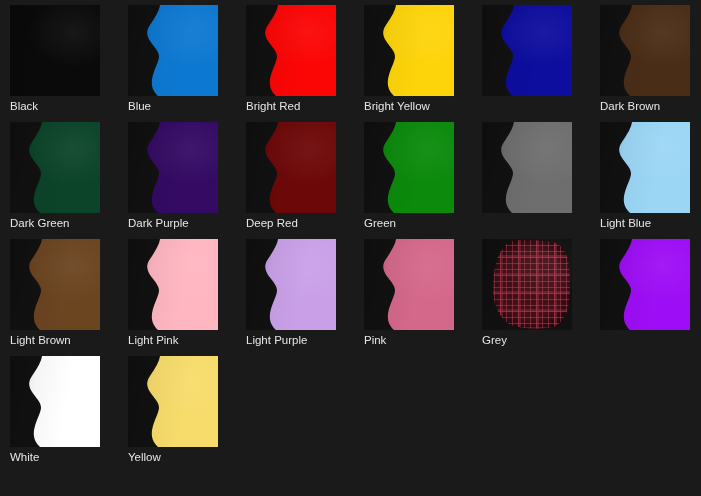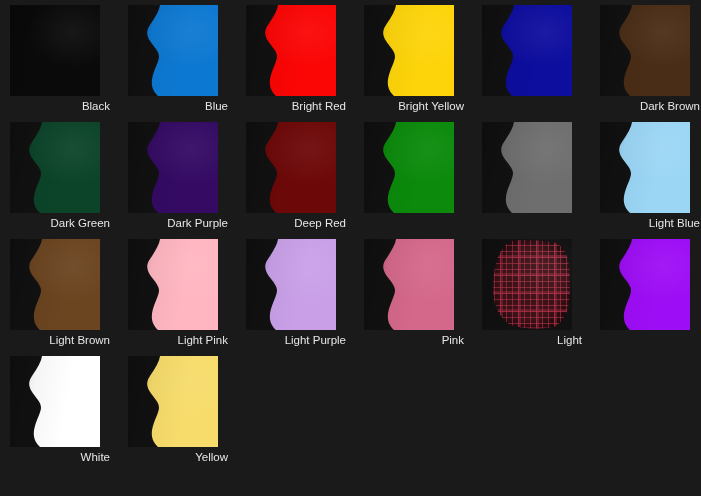--- a/index.html
+++ b/index.html
@@ -84,21 +84,21 @@
         rgba(255, 255, 255, 0.055), rgba(255, 255, 255, 0) 72%),
       linear-gradient(100deg,
         rgba(0, 0, 0, 0.20) 0%, rgba(0, 0, 0, 0.04) 28%, rgba(0, 0, 0, 0) 62%);
   }
 
   .swatch-label {
     position: absolute;
     left: 0;
     top: 94px;
     width: 100px;
-    text-align: right;
+    text-align: left;
     color: #e6e6e6;
     font-size: 11.5px;
     line-height: 14px;
     white-space: nowrap;
   }
 </style>
 </head>
 <body>
 
 <div id="swatch-grid">
@@ -162,20 +162,21 @@
         <div class="swatch-fabric" style="background: rgb(109, 8, 8);"></div>
         <div class="swatch-shade"></div>
       </div>
       <div class="swatch-label">Deep Red</div>
     </div>
     <div class="swatch-cell">
       <div class="swatch-thumb">
         <div class="swatch-fabric" style="background: rgb(11, 138, 11);"></div>
         <div class="swatch-shade"></div>
       </div>
+      <div class="swatch-label">Green</div>
     </div>
     <div class="swatch-cell">
       <div class="swatch-thumb">
         <div class="swatch-fabric" style="background: rgb(110, 110, 110);"></div>
         <div class="swatch-shade"></div>
       </div>
     </div>
     <div class="swatch-cell">
       <div class="swatch-thumb">
         <div class="swatch-fabric" style="background: rgb(155, 214, 245);"></div>
@@ -209,21 +210,21 @@
         <div class="swatch-fabric" style="background: rgb(212, 104, 138);"></div>
         <div class="swatch-shade"></div>
       </div>
       <div class="swatch-label">Pink</div>
     </div>
     <div class="swatch-cell">
       <div class="swatch-thumb">
         <div class="swatch-fabric is-plaid"></div>
         <div class="swatch-shade"></div>
       </div>
-      <div class="swatch-label">Light</div>
+      <div class="swatch-label">Grey</div>
     </div>
     <div class="swatch-cell">
       <div class="swatch-thumb">
         <div class="swatch-fabric" style="background: rgb(157, 13, 245);"></div>
         <div class="swatch-shade"></div>
       </div>
     </div>
     <div class="swatch-cell">
       <div class="swatch-thumb">
         <div class="swatch-fabric" style="background: rgb(255, 255, 255);"></div>

